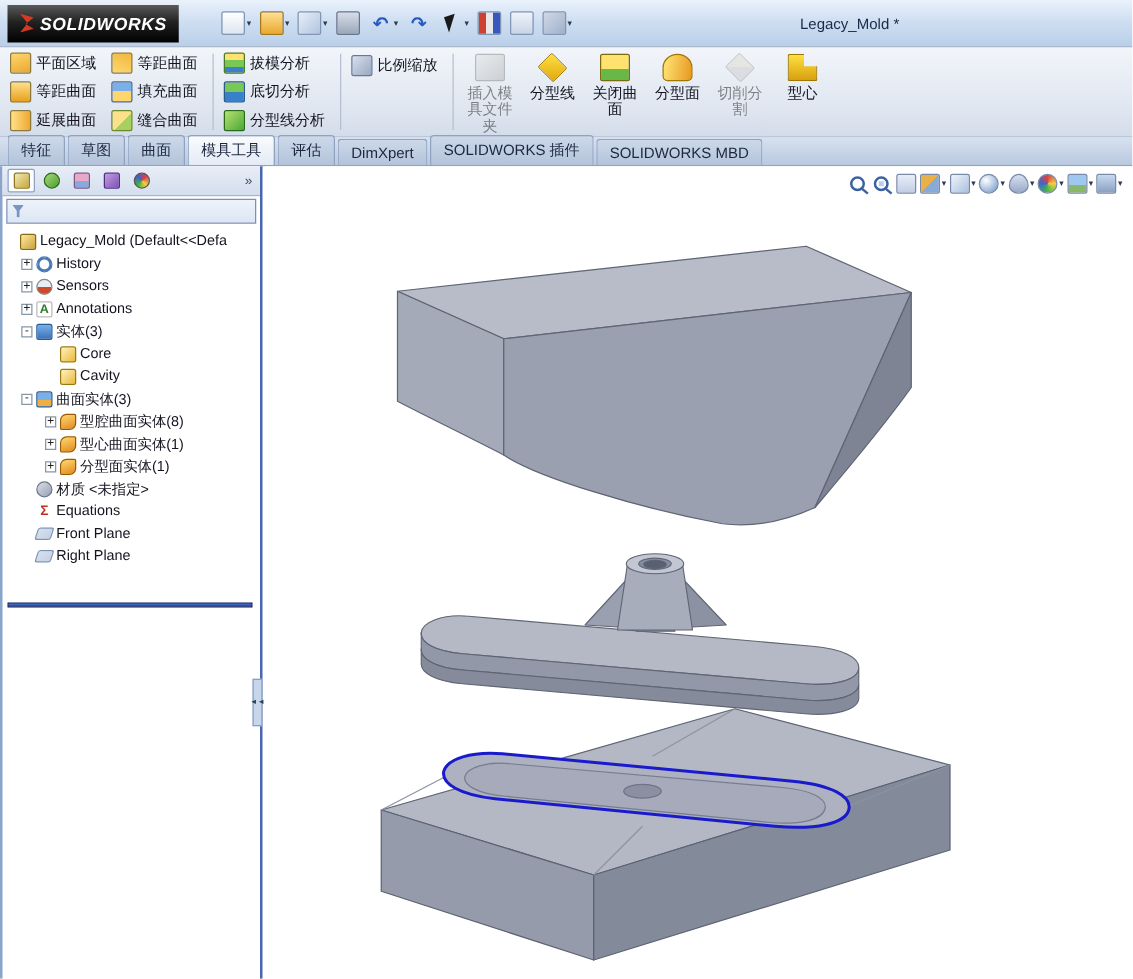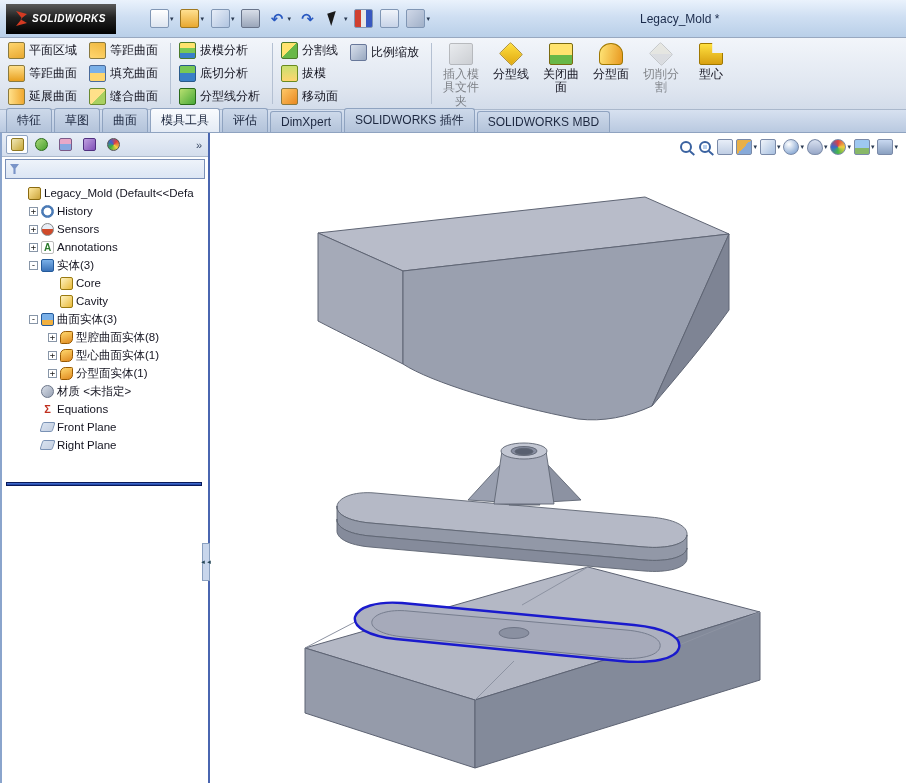--- a/index.html
+++ b/index.html
@@ -1,21 +1,21 @@
 <!DOCTYPE html>
 <html><head>
 <meta charset="utf-8">
 <style>
 *{box-sizing:border-box;margin:0;padding:0}
 html,body{width:906px;height:783px}
 body{font-family:"Liberation Sans","DejaVu Sans",sans-serif;position:relative;background:#fff;overflow:hidden;font-size:12px;color:#141420}
 
 
 .titlebar{position:absolute;left:0;top:0;width:906px;height:38px;background:linear-gradient(#eaf2fc,#cfdff2 45%,#b9cfe8);border-bottom:1px solid #98a8c0;display:flex;align-items:center}
-.logo{margin-left:6px;height:30px;background:linear-gradient(#5a5a5a,#222 45%,#000);color:#fff;display:flex;align-items:center;padding:0 10px;font-style:italic;font-weight:bold;font-size:10px;letter-spacing:.5px;gap:5px}
+.logo{margin-left:6px;height:30px;background:linear-gradient(#5a5a5a,#222 45%,#000);color:#fff;display:flex;align-items:center;padding:0 10px;font-style:italic;font-weight:bold;font-size:14px;letter-spacing:.5px;gap:5px}
 .logo-mark{width:11px;height:15px;background:#d43a22;clip-path:polygon(0 0,100% 20%,40% 55%,100% 80%,0 100%,55% 50%);flex:none}
 .tb-icons{display:flex;align-items:center;gap:7px;margin-left:34px}
 .tbi-wrap{display:flex;align-items:center;gap:1px}
 .tbi{width:19px;height:19px;border:1px solid #8096b4;border-radius:2px;background:linear-gradient(#f0f4fa,#c8d4e8);display:flex;align-items:center;justify-content:center;position:relative}
 .caret{font-size:7px;color:#2a3a52}
 .caret:empty{display:none}
 .tbi[data-t="new-document"]{background:linear-gradient(180deg,#fff,#dde5f0)}
 .tbi[data-t="open"]{background:linear-gradient(180deg,#ffe090,#e8a830);border-color:#a07820}
 .tbi[data-t="make-drawing"]{background:linear-gradient(135deg,#e8eef8,#b0c4e0)}
 .tbi[data-t="print"]{background:linear-gradient(180deg,#d8dee8,#9aa6ba);border-color:#68748a}
@@ -75,21 +75,21 @@
 .pti[data-t="property-manager"]{background:linear-gradient(135deg,#a8d878,#48a030);border-color:#2a6a18;border-radius:50%}
 .pti[data-t="configuration-manager"]{background:linear-gradient(180deg,#e8a8c8 50%,#88a8e0 50%);border-color:#7a5a88}
 .pti[data-t="dimxpert-manager"]{background:linear-gradient(135deg,#c0a0e0,#8050b8);border-color:#503080}
 .pti[data-t="display-manager"]{background:conic-gradient(from 45deg,#e04040,#f0d040,#40b040,#4060d0,#e04040);border-color:#555;border-radius:50%}
 .chev{margin-left:auto;font-size:11px;color:#3a4a66;padding-right:2px}
 .filter-row{height:20px;margin:2px 3px;border:1px solid #7a90b8;background:linear-gradient(#eef3fa,#dce6f4);display:flex;align-items:center;padding:0 4px;gap:4px}
 .funnel{width:9px;height:10px;background:#7a94c8;clip-path:polygon(0 0,100% 0,62% 45%,62% 100%,38% 100%,38% 45%);flex:none}
 .filter-input{flex:1;border:none;background:transparent;font-size:11px;outline:none}
 
 
-.tree{flex:1;font-size:11.5px;padding:3px 0 0 12px;overflow:hidden}
+.tree{flex:1;font-size:11.5px;padding:3px 0 0 0;overflow:hidden}
 .trow{display:flex;align-items:center;height:18px;gap:3px}
 .trow[data-lv="0"]{padding-left:2px}
 .trow[data-lv="1"]{padding-left:15px}
 .trow[data-lv="2"]{padding-left:34px}
 .expander{width:9px;height:9px;border:1px solid #8896a8;background:#fff;font-size:9px;line-height:7px;text-align:center;color:#222;flex:none;font-family:"DejaVu Sans Mono",monospace}
 .expander:empty{visibility:hidden}
 .ti{width:13px;height:13px;flex:none;border:1px solid #8a6a10;border-radius:2px;background:linear-gradient(135deg,#ffe9a0,#caa33a);display:flex;align-items:center;justify-content:center}
 .ti[data-t="history"]{background:radial-gradient(circle,#fff 45%,#4a7ab5 55%);border-color:#4a7ab5;border-radius:50%}
 .ti[data-t="sensors"]{background:linear-gradient(180deg,#e8eef6 50%,#d04a2a 50%);border-color:#888;border-radius:50%}
 .ti[data-t="annotations"]{background:#fff;border-color:#bbb}
@@ -233,37 +233,20 @@
         <span class="ric" data-t="undercut-analysis"></span>
         <span>底切分析</span>
       </div>
 
       <div class="rsb">
         <span class="ric" data-t="parting-line-analysis"></span>
         <span>分型线分析</span>
       </div>
     </div>
   <div class="vsep"></div>
-  <div class="rib-col">
-
-      <div class="rsb">
-        <span class="ric" data-t="split-line"></span>
-        <span>分割线</span>
-      </div>
-
-      <div class="rsb">
-        <span class="ric" data-t="draft"></span>
-        <span>拔模</span>
-      </div>
-
-      <div class="rsb">
-        <span class="ric" data-t="move-face"></span>
-        <span>移动面</span>
-      </div>
-    </div>
   <div class="rib-col top">
 
       <div class="rsb">
         <span class="ric" data-t="scale"></span>
         <span>比例缩放</span>
       </div>
     </div>
   <div class="vsep"></div>
   <div class="rlb-row">
 

